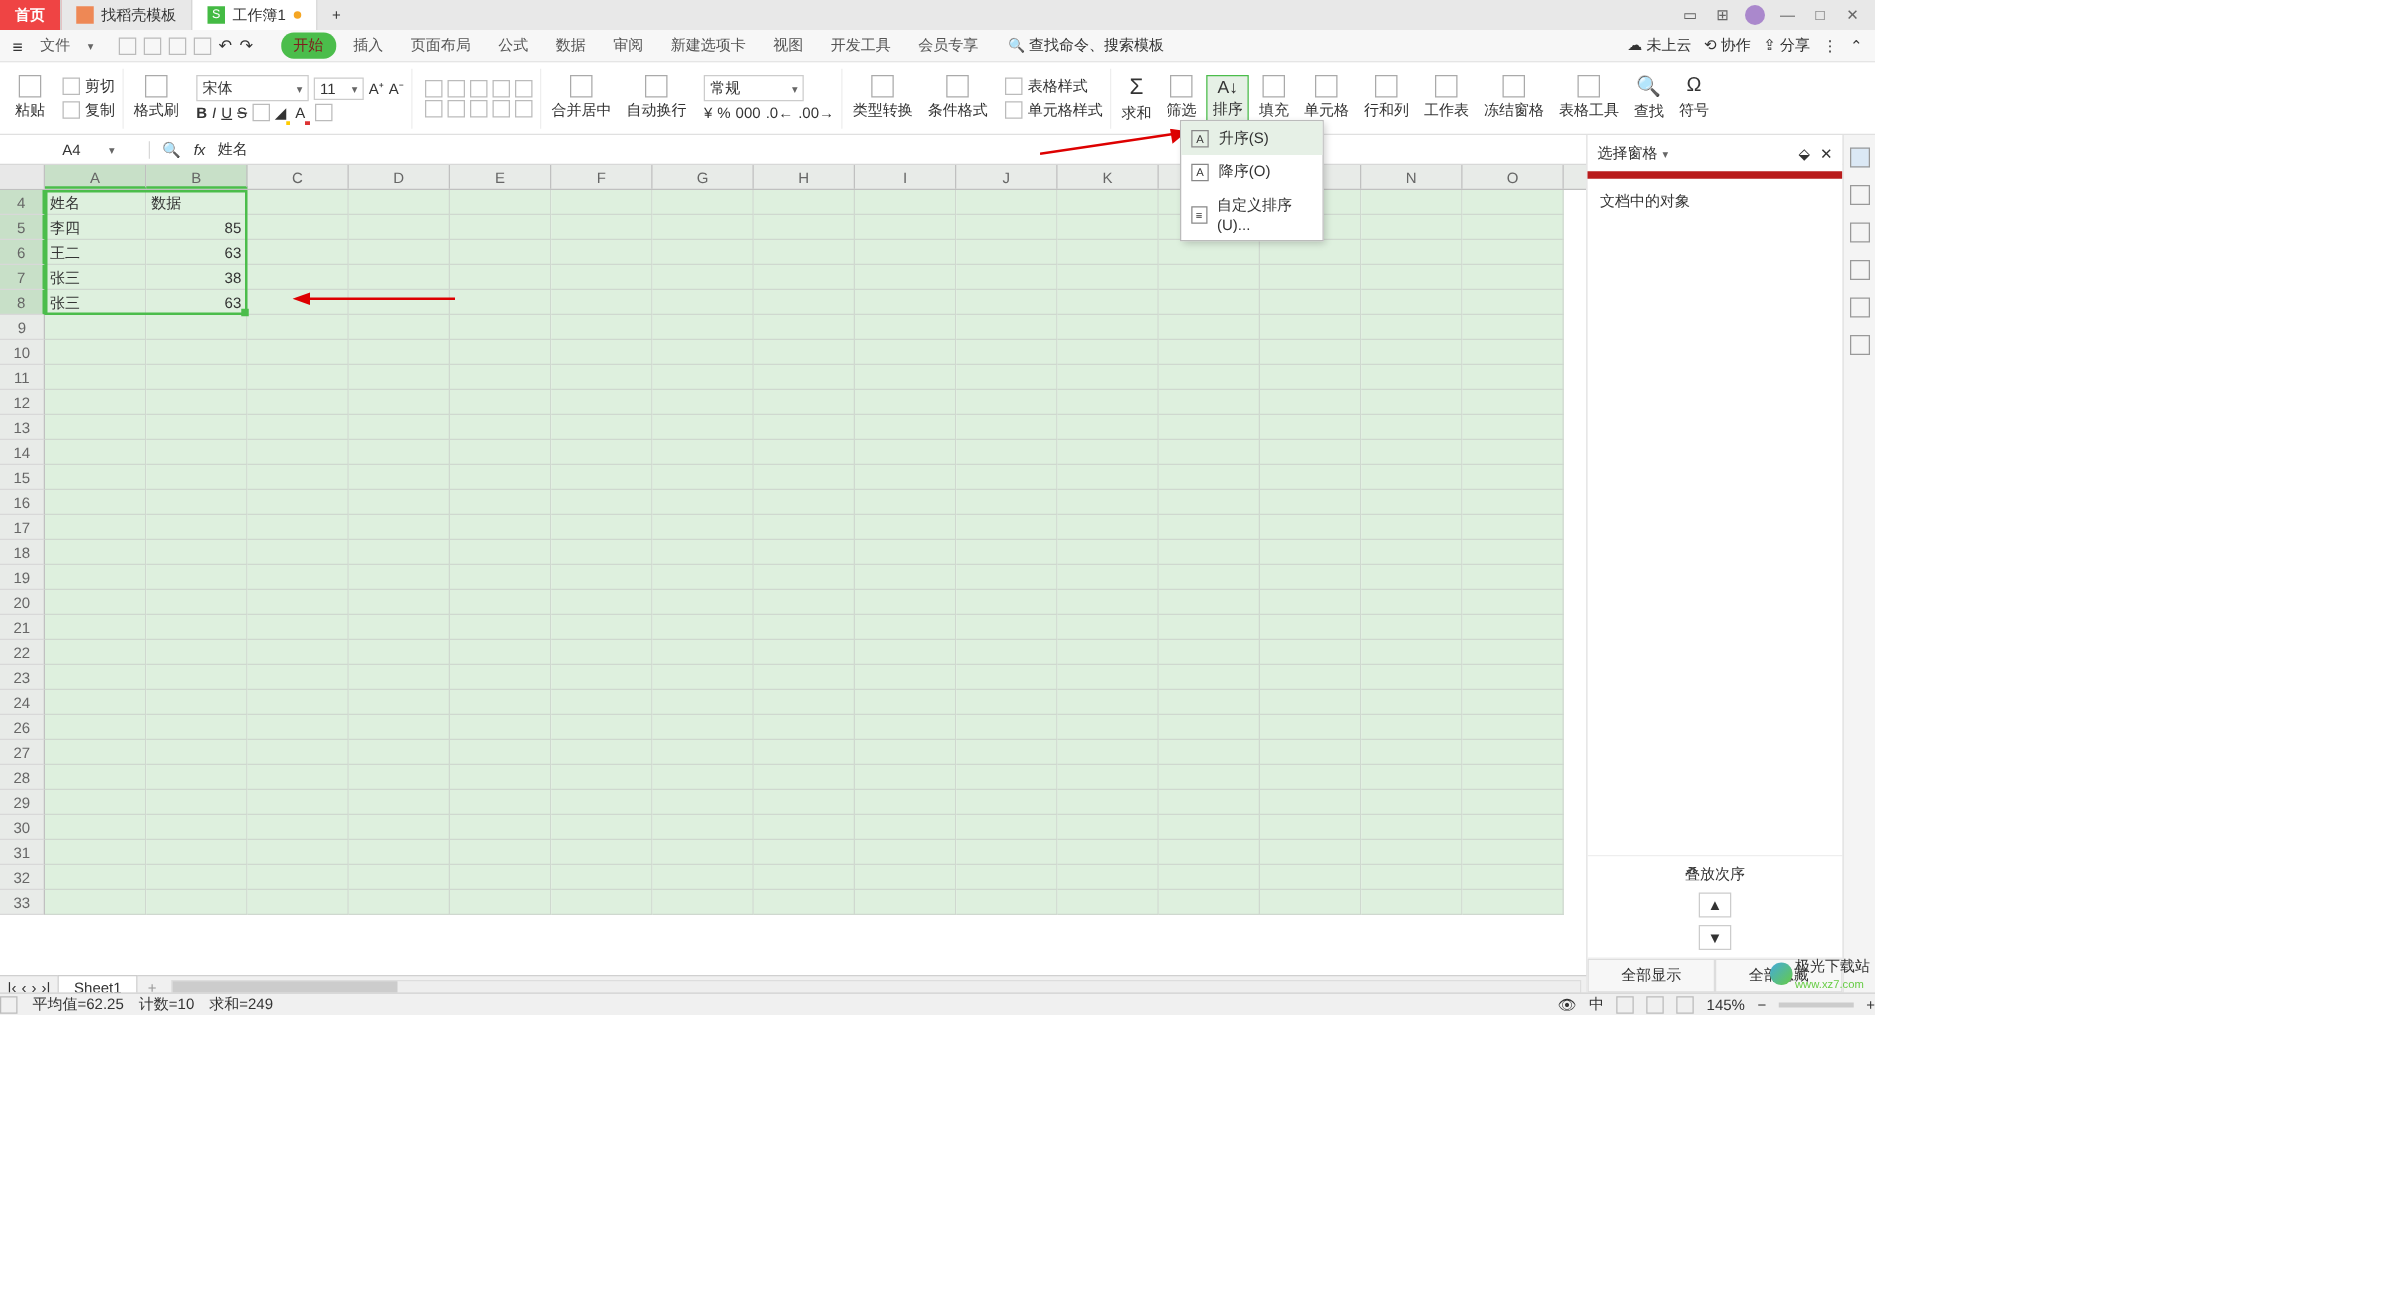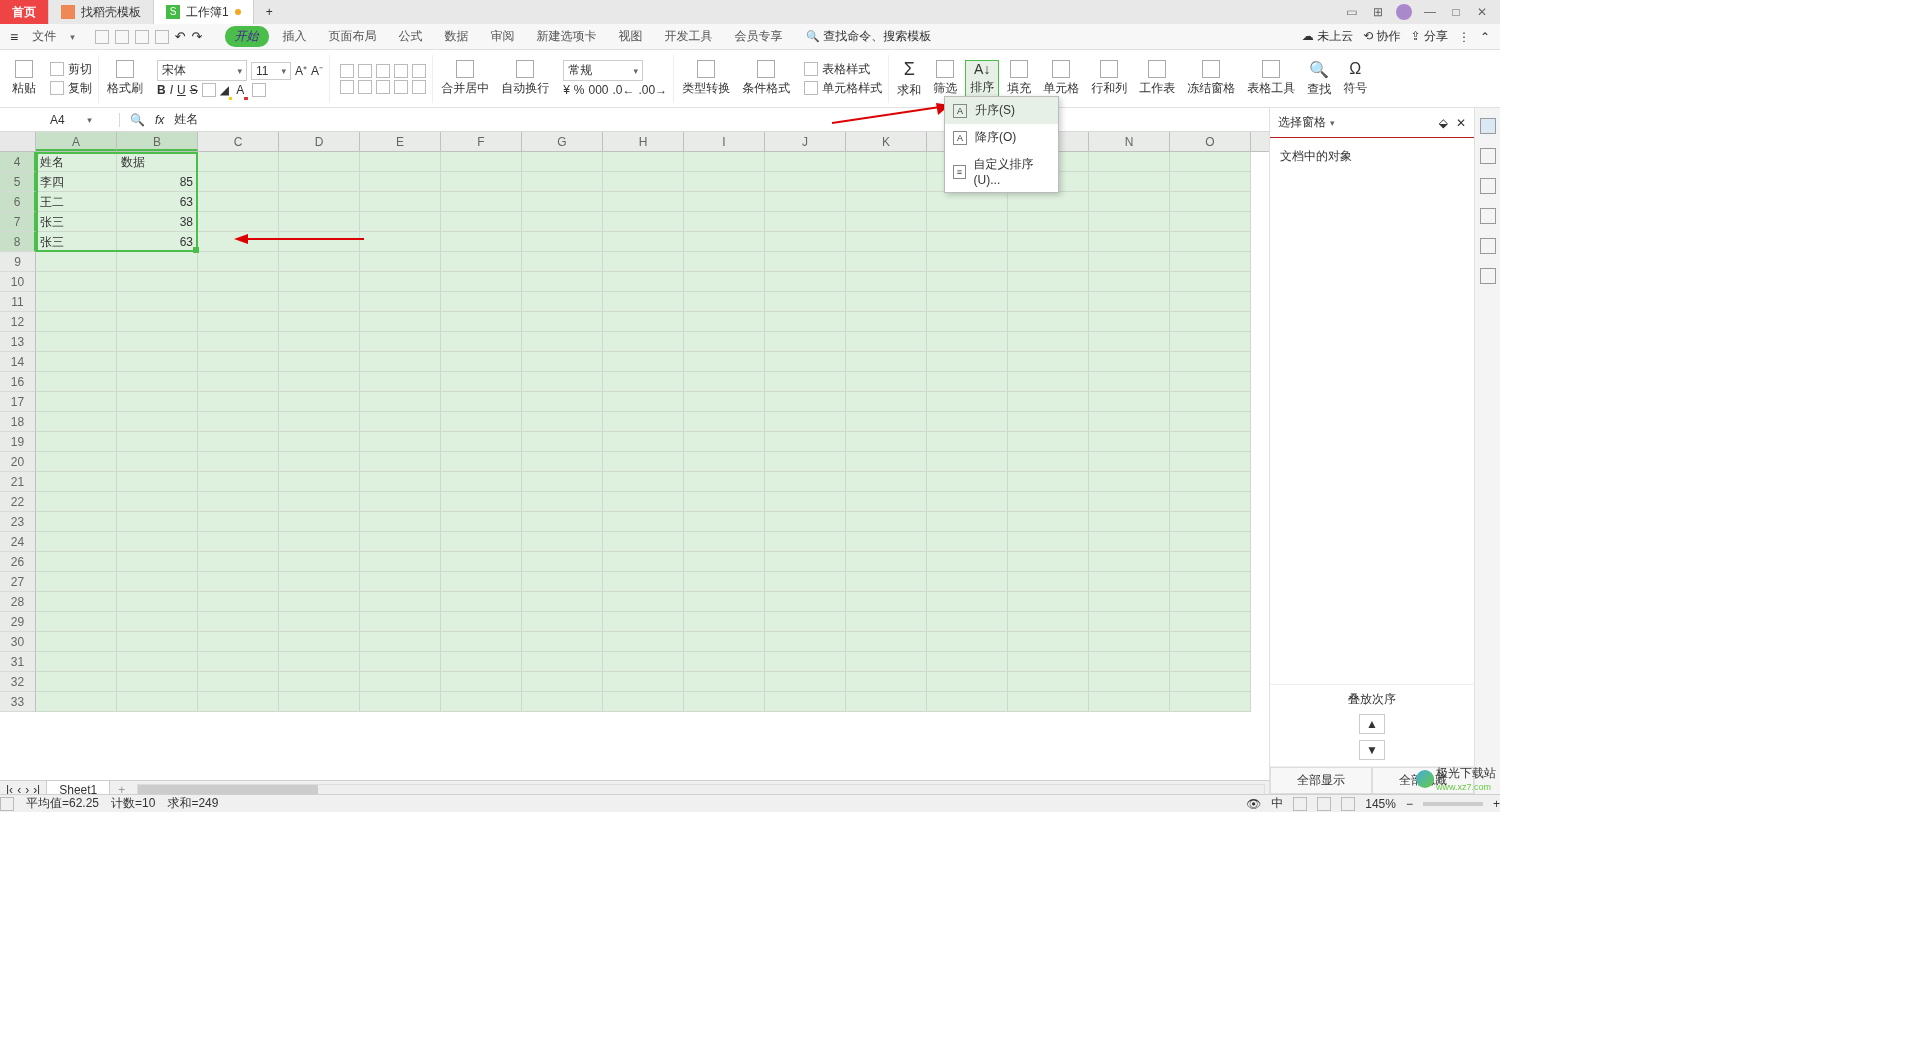--- a/index.html
+++ b/index.html
@@ -8,21 +8,21 @@
 .tab{height:24px;padding:0 12px;display:flex;align-items:center;gap:6px;cursor:pointer;border-right:1px solid #d0d0d0;}
 .tab.home{background:#ef4444;color:#fff;font-weight:bold;}
 .tab.home span{color:#fff;}
 .tab-icon{width:14px;height:14px;display:inline-block;}
 .dot{width:6px;height:6px;border-radius:50%;background:#f5a623;}
 .titlebar-right{margin-left:auto;display:flex;gap:10px;align-items:center;padding-right:10px;}
 .win-btn{width:16px;height:16px;display:flex;align-items:center;justify-content:center;color:#666;}
 
 .menubar{height:26px;display:flex;align-items:center;padding:0 10px;gap:6px;border-bottom:1px solid #e0e0e0;background:#f7f7f7;}
 .menu-item{padding:2px 8px;cursor:pointer;color:#555;}
-.menu-item.active{background:#4bbd4b;color:#4c1d95;border-radius:10px;padding:2px 10px;font-style:italic;}
+.menu-item.active{background:#4bbd4b;color:#7f1d1d;border-radius:10px;padding:2px 10px;}
 .search-box{color:#aaa;font-size:11px;margin-left:10px;}
 .menubar-right{margin-left:auto;display:flex;gap:10px;align-items:center;color:#666;}
 
 .ribbon{height:58px;display:flex;padding:4px 8px;border-bottom:1px solid #e0e0e0;background:#fff;align-items:center;gap:4px;}
 .rib-group{display:flex;flex-direction:column;gap:2px;padding:0 6px;border-right:1px solid #eee;height:48px;justify-content:center;}
 .rib-row{display:flex;gap:4px;align-items:center;}
 .rib-big{display:flex;flex-direction:column;align-items:center;justify-content:center;padding:0 4px;gap:2px;font-size:11px;}
 .rib-ico{width:18px;height:18px;border:1px solid #aaa;display:inline-block;}
 .rib-ico-sm{width:14px;height:14px;border:1px solid #bbb;display:inline-block;}
 .dd-sel{border:1px solid #ccc;padding:1px 4px;background:#fff;display:flex;align-items:center;justify-content:space-between;}
@@ -53,21 +53,21 @@
 .st-nav{display:flex;gap:4px;padding:0 6px;color:#aaa;}
 .st-tab{padding:2px 12px;background:#fff;border:1px solid #ccc;border-bottom:none;}
 .st-add{padding:2px 8px;color:#999;}
 .hscroll{flex:1;margin:0 4px;height:12px;background:#eee;border:1px solid #ddd;position:relative;}
 .hthumb{position:absolute;left:0;width:180px;height:100%;background:#ccc;}
 
 .statusbar{position:absolute;bottom:0;left:0;right:0;height:18px;background:#f0f0f0;border-top:1px solid #d0d0d0;display:flex;align-items:center;padding:0 0;gap:12px;font-size:11px;color:#555;}
 .statusbar-right{margin-left:auto;display:flex;gap:10px;align-items:center;}
 
 .side-panel{position:absolute;right:26px;top:108px;width:205px;bottom:18px;background:#fff;border-left:1px solid #e0e0e0;display:flex;flex-direction:column;}
-.side-head{padding:6px 8px;display:flex;align-items:center;border-bottom:1px solid #b91c1c;justify-content:space-between;}
+.side-head{padding:6px 8px;display:flex;align-items:center;border-bottom:6px solid #b91c1c;justify-content:space-between;}
 .side-body{flex:1;padding:10px;}
 .side-foot{padding:6px;border-top:1px solid #eee;display:flex;gap:6px;align-items:center;font-size:11px;flex-direction:column;}
 .side-btn{flex:1;text-align:center;padding:4px;border:1px solid #ddd;background:#f7f7f7;}
 
 .side-rail{position:absolute;right:0;top:108px;width:26px;bottom:18px;background:#f4f4f4;border-left:1px solid #e0e0e0;display:flex;flex-direction:column;align-items:center;gap:14px;padding-top:10px;}
 .rail-ico{width:16px;height:16px;border:1px solid #999;}
 .rail-ico.active{background:#dbe8f5;}
 
 .sort-menu{position:absolute;left:944px;top:96px;width:115px;background:#fff;border:1px solid #bbb;box-shadow:2px 2px 6px rgba(0,0,0,0.2);z-index:100;}
 .sort-item{padding:5px 8px;display:flex;align-items:center;gap:8px;cursor:pointer;}
@@ -510,20 +510,38 @@
           <div class="cell"></div>
           <div class="cell"></div>
           <div class="cell"></div>
           <div class="cell"></div>
           <div class="cell"></div>
           <div class="cell"></div>
           <div class="cell"></div>
           <div class="cell"></div>
         </div>
         <div class="row">
+          <div class="rh">15</div>
+          <div class="cell"></div>
+          <div class="cell"></div>
+          <div class="cell"></div>
+          <div class="cell"></div>
+          <div class="cell"></div>
+          <div class="cell"></div>
+          <div class="cell"></div>
+          <div class="cell"></div>
+          <div class="cell"></div>
+          <div class="cell"></div>
+          <div class="cell"></div>
+          <div class="cell"></div>
+          <div class="cell"></div>
+          <div class="cell"></div>
+          <div class="cell"></div>
+        </div>
+        <div class="row">
           <div class="rh">16</div>
           <div class="cell"></div>
           <div class="cell"></div>
           <div class="cell"></div>
           <div class="cell"></div>
           <div class="cell"></div>
           <div class="cell"></div>
           <div class="cell"></div>
           <div class="cell"></div>
           <div class="cell"></div>

